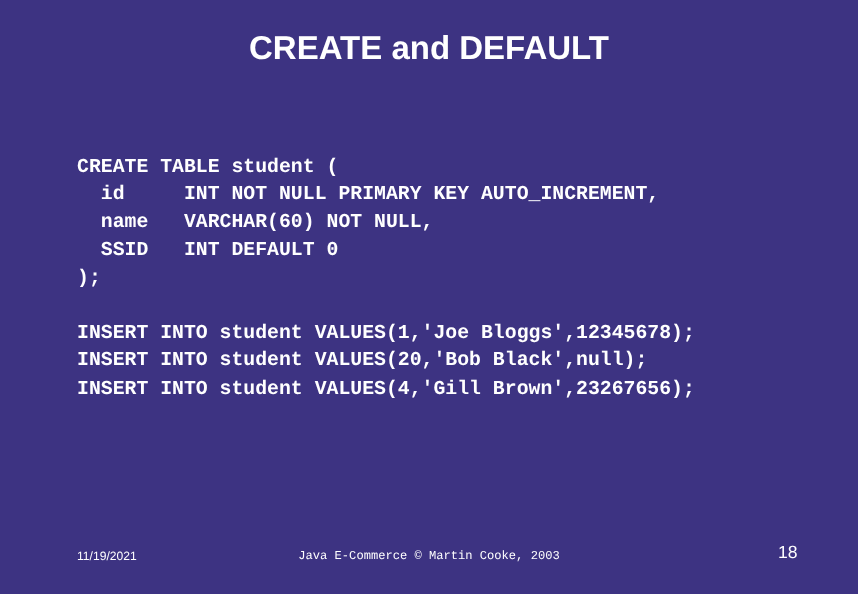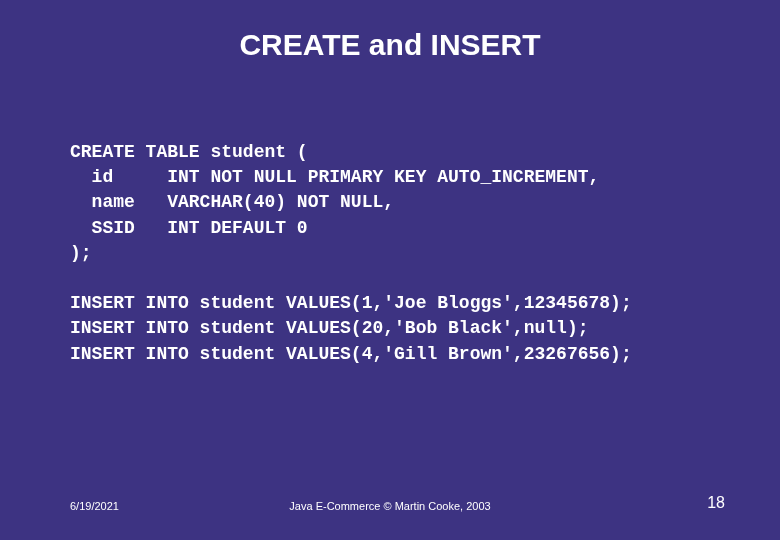--- a/index.html
+++ b/index.html
@@ -47,39 +47,40 @@
     color: #ffffff;
   }
   .footer-center {
     position: absolute;
     bottom: 28px;
     left: 0;
     width: 100%;
     text-align: center;
     font-size: 11px;
     color: #ffffff;
+    font-family: Liberation Mono, monospace;
   }
   .footer-page {
     position: absolute;
     bottom: 28px;
     right: 55px;
     font-size: 16px;
     color: #ffffff;
   }
 </style>
 </head>
 <body>
 
 <div class="slide">
-  <div class="title">CREATE and INSERT</div>
+  <div class="title">CREATE and DEFAULT</div>
   <div class="code">CREATE TABLE student (
   id     INT NOT NULL PRIMARY KEY AUTO_INCREMENT,
-  name   VARCHAR(40) NOT NULL,
+  name   VARCHAR(60) NOT NULL,
   SSID   INT DEFAULT 0
 );
 
 INSERT INTO student VALUES(1,'Joe Bloggs',12345678);
 INSERT INTO student VALUES(20,'Bob Black',null);
 INSERT INTO student VALUES(4,'Gill Brown',23267656);</div>
-  <div class="footer-date">6/19/2021</div>
+  <div class="footer-date">11/19/2021</div>
   <div class="footer-center">Java E-Commerce © Martin Cooke, 2003</div>
   <div class="footer-page">18</div>
 </div>
 
 </body></html>

